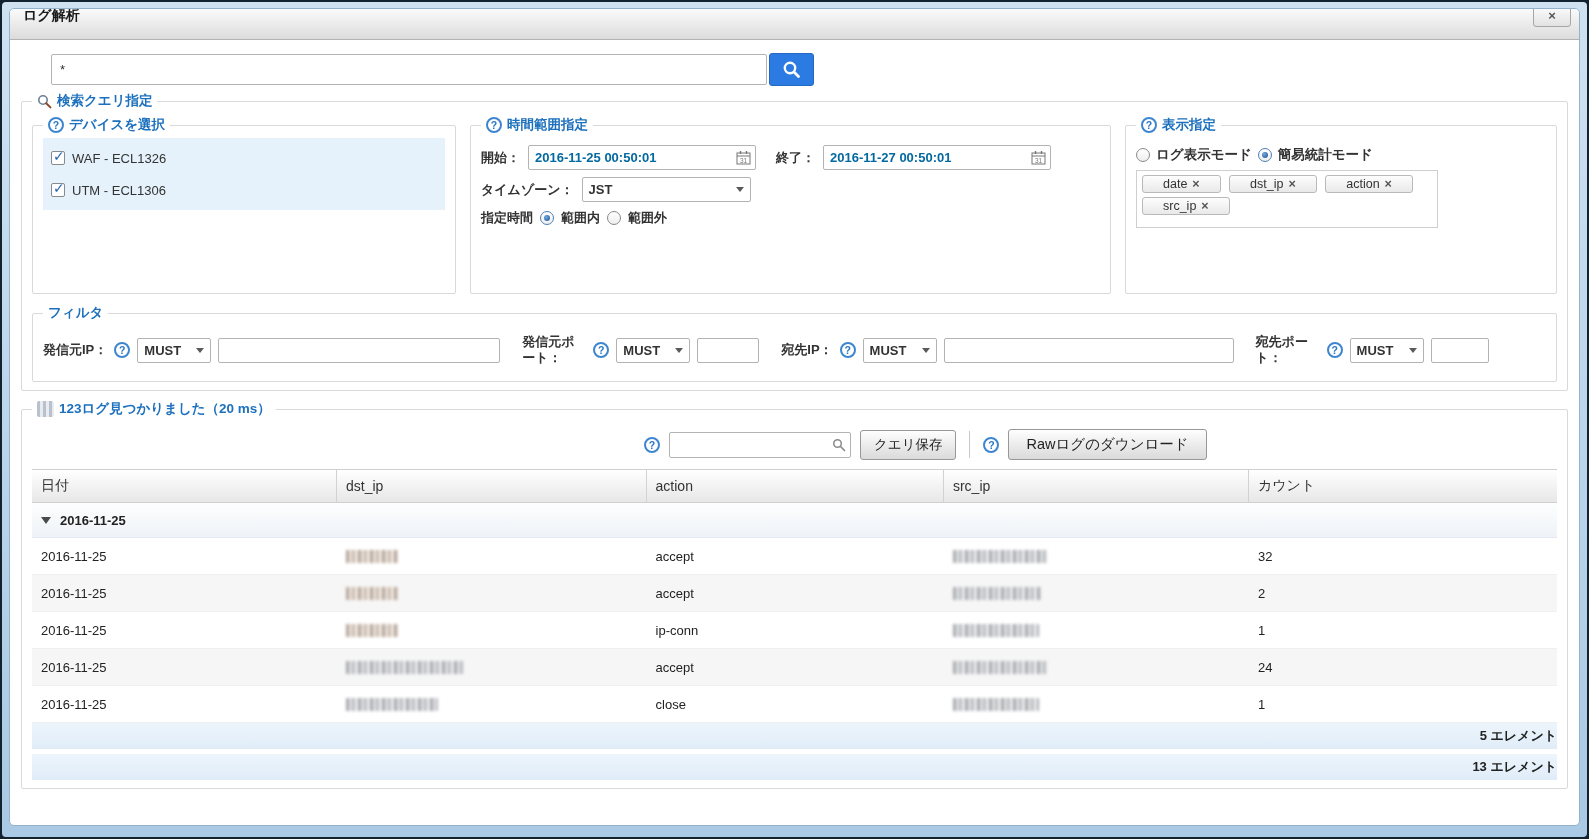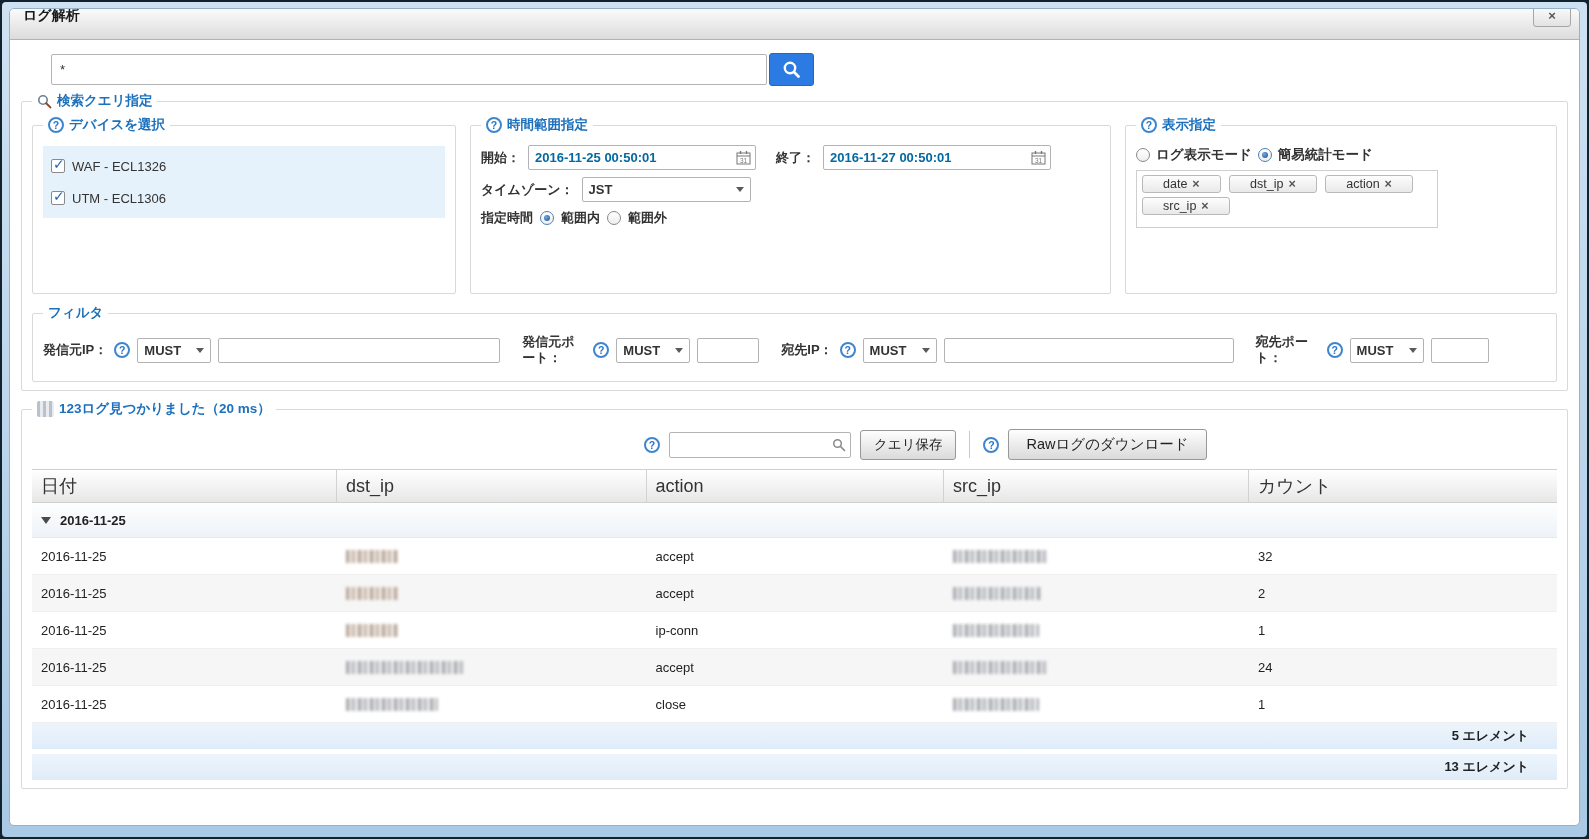--- a/index.html
+++ b/index.html
@@ -23,21 +23,21 @@
 
   
   fieldset.fs { border:1px solid #d9d9d9; border-radius:2px; padding:4px 10px 8px 10px; }
   fieldset.fs > legend { color:#1c70bd; font-weight:bold; font-size:13.5px; padding:0 5px; display:flex; align-items:center; gap:5px; }
   .panels { display:flex; gap:14px; margin-top:2px; height:178px; }
   .device-fs { width:424px; }
   .time-fs { flex:1; }
   .display-fs { width:432px; }
 
   
-  .dev-list { background:#e6f2fb; margin-top:8px; padding:4px 0; }
+  .dev-list { background:#e6f2fb; margin-top:0; padding:4px 0; }
   .dev-item { display:flex; align-items:center; height:32px; padding-left:8px; gap:7px; font-size:13px; color:#333; }
 
   .cb { width:14px; height:14px; border:1px solid #8a8a8a; background:#fff; border-radius:2px; position:relative; display:inline-block; }
   .cb.on::after { content:"✓"; position:absolute; left:1px; top:-4px; font-size:14px; font-weight:bold; color:#2b66b5; }
 
   
   .trow { display:flex; align-items:center; margin-top:7px; font-size:13px; color:#333; }
   .tlabel { font-weight:bold; color:#333; }
   .datebox { position:relative; width:228px; margin-left:8px; }
   .datebox input { width:100%; height:25px; border:1px solid #b3b3b3; border-radius:2px; padding:0 26px 0 6px; font-size:13px; color:#0369a1; font-weight:bold; }
@@ -76,36 +76,36 @@
   .tsearch input { width:100%; height:26px; border:1px solid #b3b3b3; border-radius:2px; padding:0 24px 0 6px; font-size:13px; }
   .tsearch svg { position:absolute; right:5px; top:6px; }
   .gbtn { border:1px solid #989898; border-radius:3px; background:linear-gradient(#fefefe,#dadada); color:#222; font-size:13.5px; padding:5px 13px; cursor:pointer; }
   .gbtn.big { font-size:14.5px; padding:5px 17px; }
   .tb-div { width:1px; height:27px; background:#c9c9c9; margin:0 4px; }
 
   
   .grid { border-top:1px solid #cfcfcf; }
   .grid-cols { display:grid; grid-template-columns:20% 20.3% 19.5% 20% auto; }
   .grid-header { height:33px; background:linear-gradient(#ffffff,#e7e7e7); border-bottom:1px solid #cfcfcf; }
-  .grid-header .hcell { display:flex; align-items:center; padding-left:9px; font-size:18px; color:#333; border-right:1px solid #d2d2d2; cursor:pointer; }
+  .grid-header .hcell { display:flex; align-items:center; padding-left:9px; font-size:14px; color:#333; border-right:1px solid #d2d2d2; cursor:pointer; }
   .grid-header .hcell:last-child { border-right:none; }
 
   .grow { height:35px; display:flex; align-items:center; gap:9px; padding-left:9px; background:linear-gradient(#fdfefe,#eef3f8); border-bottom:1px solid #e2e9f0; font-size:13px; font-weight:bold; color:#222; cursor:pointer; }
   .tri-down { width:0; height:0; border-left:5px solid transparent; border-right:5px solid transparent; border-top:7px solid #4a4a4a; display:inline-block; }
   .tri-right { width:0; height:0; border-top:5px solid transparent; border-bottom:5px solid transparent; border-left:7px solid #b4bcc4; display:inline-block; }
 
   .grid-row { height:37px; border-bottom:1px solid #efefef; font-size:13px; color:#222; }
   .grid-row.alt { background:#f6f6f6; }
   .grid-row .cell { display:flex; align-items:center; padding-left:9px; overflow:hidden; }
 
   .redacted { display:inline-block; height:13px; border-radius:1px; filter:blur(1.4px); }
   .redacted.tan { background:repeating-linear-gradient(90deg,#b5a59a 0 3px,#e9e1d9 3px 6px,#cbbdb2 6px 9px,#f0eae3 9px 12px); }
   .redacted.gray { background:repeating-linear-gradient(90deg,#a7a9ad 0 3px,#dfdfe1 3px 6px,#bcbec2 6px 9px,#ededef 9px 12px); }
 
-  .srow { height:26px; background:linear-gradient(#edf5fc,#dfecf8); display:flex; align-items:center; justify-content:flex-end; padding-right:28px; font-size:13px; font-weight:bold; color:#222; }
+  .srow { height:26px; background:linear-gradient(#edf5fc,#dfecf8); display:flex; align-items:center; justify-content:flex-end; font-size:13px; font-weight:bold; color:#222; }
   .ggap { height:5px; background:#fff; }
 </style>
 </head>
 <body>
 
 <div class="frame"></div>
 
 <div class="window">
 
   <div class="titlebar">

